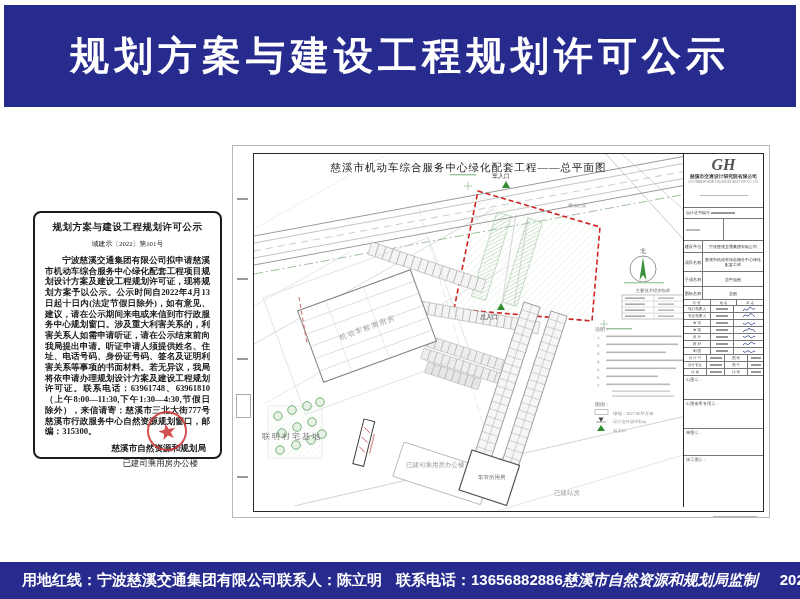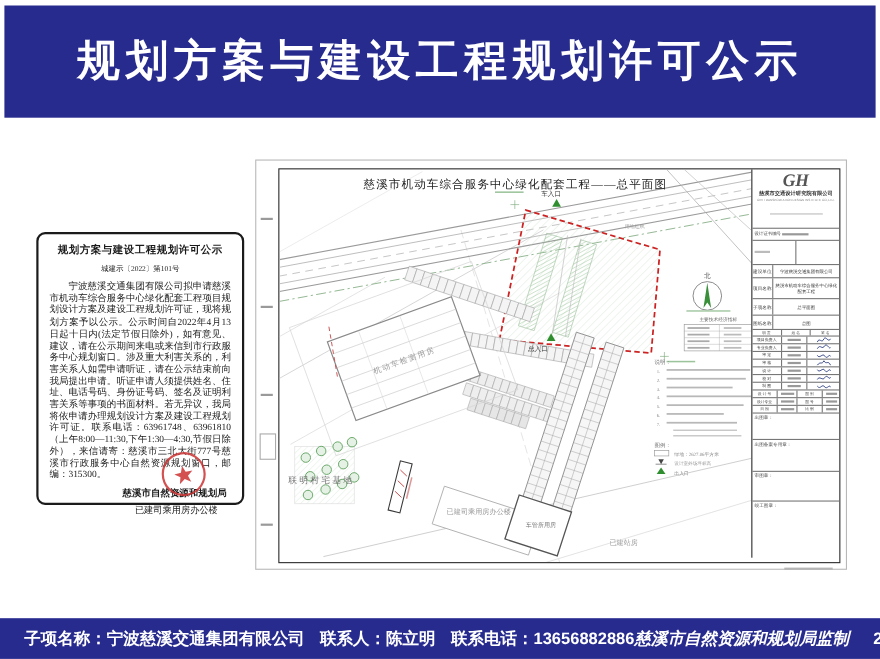--- a/index.html
+++ b/index.html
@@ -8,29 +8,29 @@
   
   .banner{position:absolute;left:4px;top:5px;width:792px;height:102px;background:#272b8e;}
   .banner h1{margin:0;height:102px;line-height:102px;text-align:center;color:#fff;
              font-size:39px;font-weight:bold;letter-spacing:5px;}
   
   .footer{position:absolute;left:0;top:562px;width:800px;height:37px;background:#272b8e;
           display:flex;align-items:center;color:#fff;font-weight:bold;font-size:15px;
           padding:0 16px 0 22px;box-sizing:border-box;white-space:nowrap;
           font-family:"Liberation Sans", sans-serif;}
   .footer span{display:inline-block;}
-  .f-contact{margin-left:14px;font-family:Liberation Mono, monospace;} .f-phone{margin-left:14px;}
+  .f-contact{font-family:Liberation Mono, monospace;} .f-phone{margin-left:14px;}
   .f-super{margin-left:auto;font-style:italic;} .f-date{margin-left:22px;}
   
   .notice{position:absolute;left:33px;top:211px;width:189px;height:248px;background:#fff;
           border:2px solid #1b1b1b;border-radius:8px;box-sizing:border-box;
           padding:8px 10px 6px 10px;color:#1a1a1a;}
   .n-title{font-size:9.5px;font-weight:bold;text-align:center;letter-spacing:.5px;}
   .n-docno{font-size:6.8px;text-align:center;margin-top:5px;}
-  .n-body{font-size:8.6px;line-height:10.7px;text-align:justify;margin-top:6px;text-indent:2em;}
+  .n-body{font-size:8.6px;line-height:10.7px;text-align:justify;margin-top:6px;text-indent:2em;font-weight:bold;}
   .n-agency{font-size:8.6px;font-weight:bold;text-align:right;margin-top:6px;padding-right:4px;}
   .n-date{font-size:8.4px;text-align:right;margin-top:3px;padding-right:12px;}
   .seal{position:absolute;left:110px;top:196px;width:44px;height:44px;opacity:.85;}
   
   .sheet{position:absolute;left:232px;top:145px;width:538px;height:373px;background:#fff;
          border:1px solid #b8b8b8;box-sizing:border-box;}
   .tick{position:absolute;left:4px;width:11px;height:1.5px;background:#9a9a9a;}
   .tickbox{position:absolute;left:3px;top:248px;width:13px;height:22px;border:.5px solid #aaa;}
   .frame{position:absolute;left:20px;top:7px;right:5px;bottom:5px;border:1.5px solid #2a2a2a;}
   .plan{position:absolute;left:0;top:0;bottom:0;right:80px;overflow:hidden;}
@@ -569,18 +569,18 @@
       </div>
       <div class="stamp st24">出图章：</div>
       <div class="stamp st29">出图备案专用章：</div>
       <div class="stamp st27">审图章：</div>
       <div class="stamp stfill">竣工图章：</div>
     </div>
   </div>
 </div>
 
 <div class="footer">
-  <span class="f-builder">子项名称：宁波慈溪交通集团有限公司</span>
+  <span class="f-builder">用地红线：宁波慈溪交通集团有限公司</span>
   <span class="f-contact">联系人：陈立明</span>
   <span class="f-phone">联系电话：13656882886</span>
   <span class="f-super">慈溪市自然资源和规划局监制</span>
   <span class="f-date">2022年4月11日</span>
 </div>
 
 </body></html>

